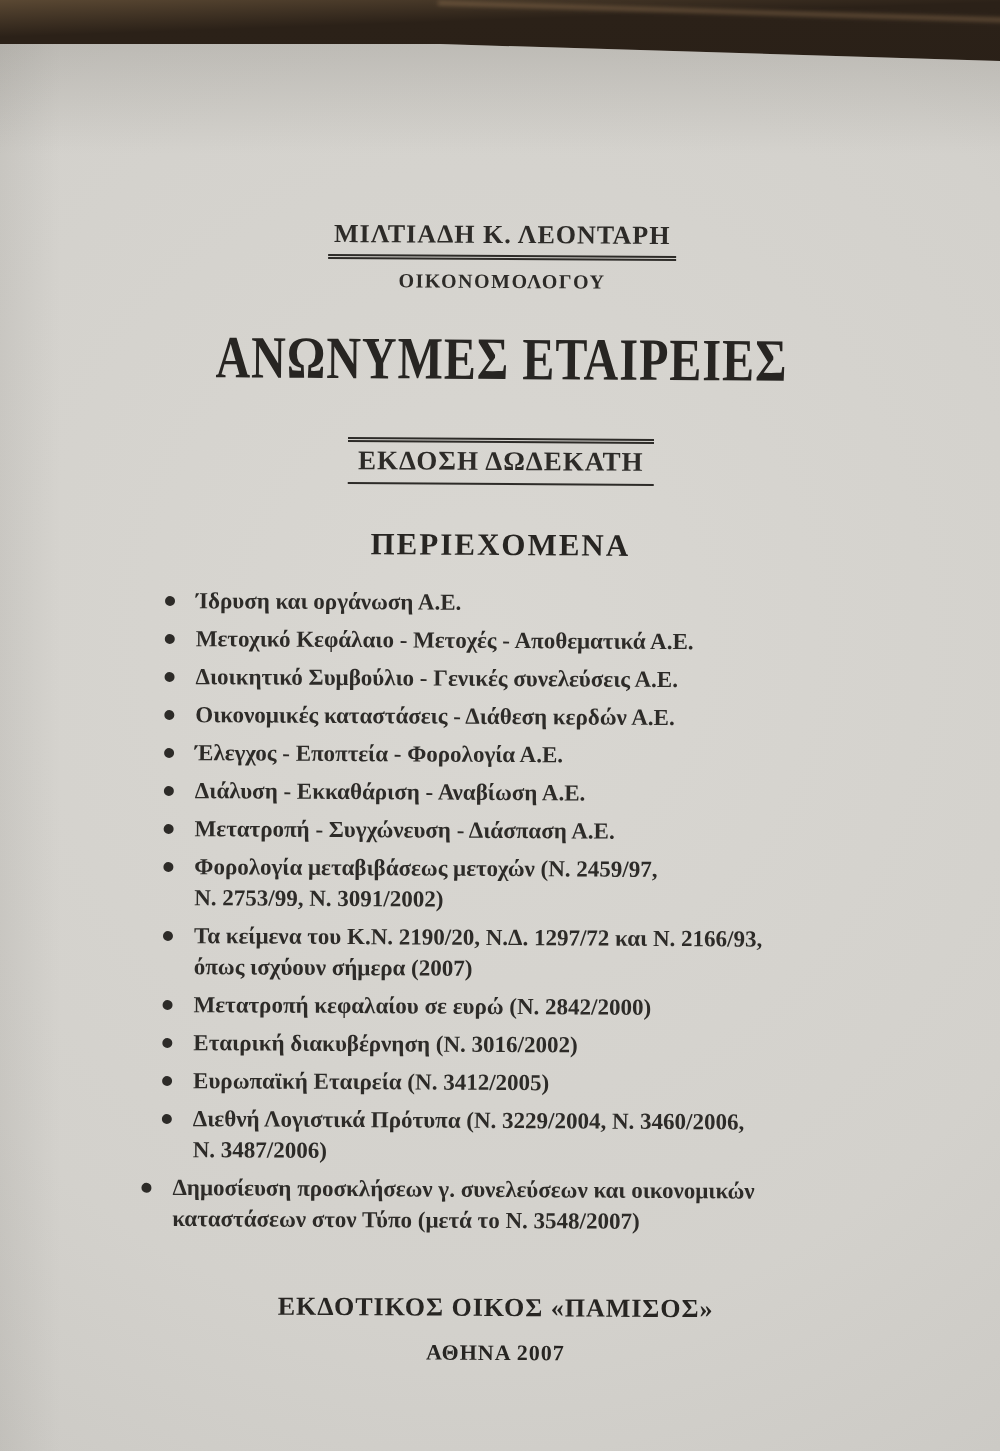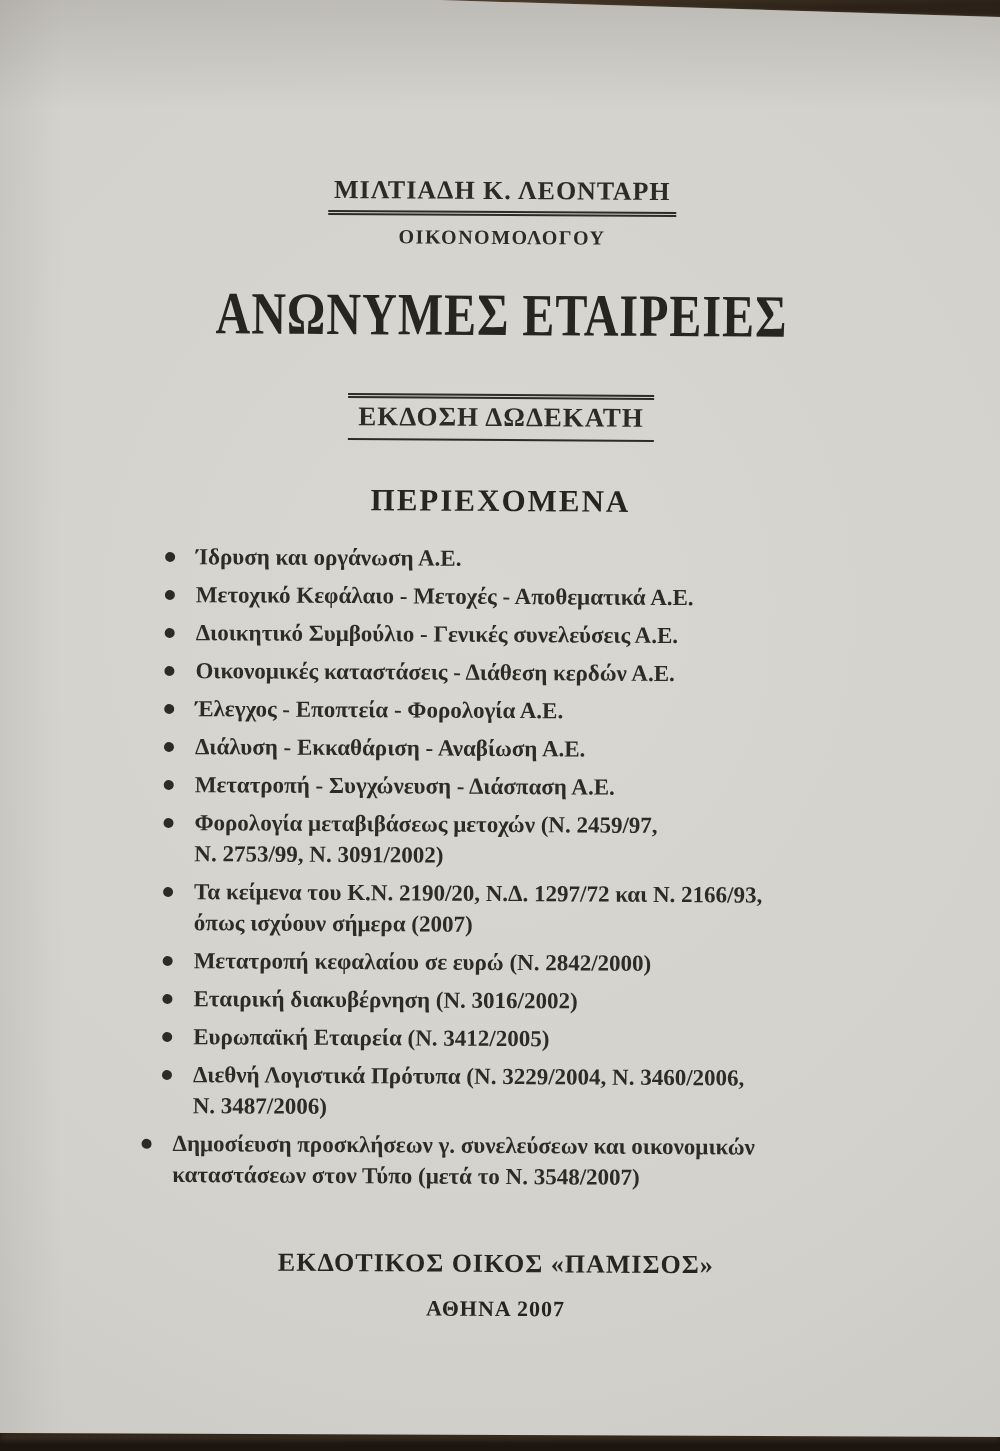--- a/index.html
+++ b/index.html
@@ -17,20 +17,21 @@
     position: absolute; top: 1434px; left: 0; width: 1000px; height: 5px;
     background: rgba(140,112,78,.4); filter: blur(3px);
   }
   .paper {
     position: absolute; inset: 0;
     clip-path: polygon(0 0, 440px 0, 1000px 17px, 1000px 1437px, 0 1433px);
     background:
       linear-gradient(180deg, rgba(110,106,98,.22) 0%, rgba(110,106,98,0) 110px),
       linear-gradient(90deg, rgba(100,96,90,.10) 0%, rgba(100,96,90,0) 60px),
       radial-gradient(ellipse 120% 90% at 48% 42%, #d9d7d2 0%, #d3d1cc 55%, #c5c3be 100%);
+    margin-top: 44px;
   }
   .content {
     position: absolute; inset: 0;
     transform: rotate(.35deg); transform-origin: 50% 40%;
     font-family: "Liberation Serif", "DejaVu Serif", serif;
     font-weight: bold;
     color: #2d2b28;
   }
   .author-line { position: absolute; top: 176px; left: 0; width: 100%; text-align: center; }
   .author-line span {

